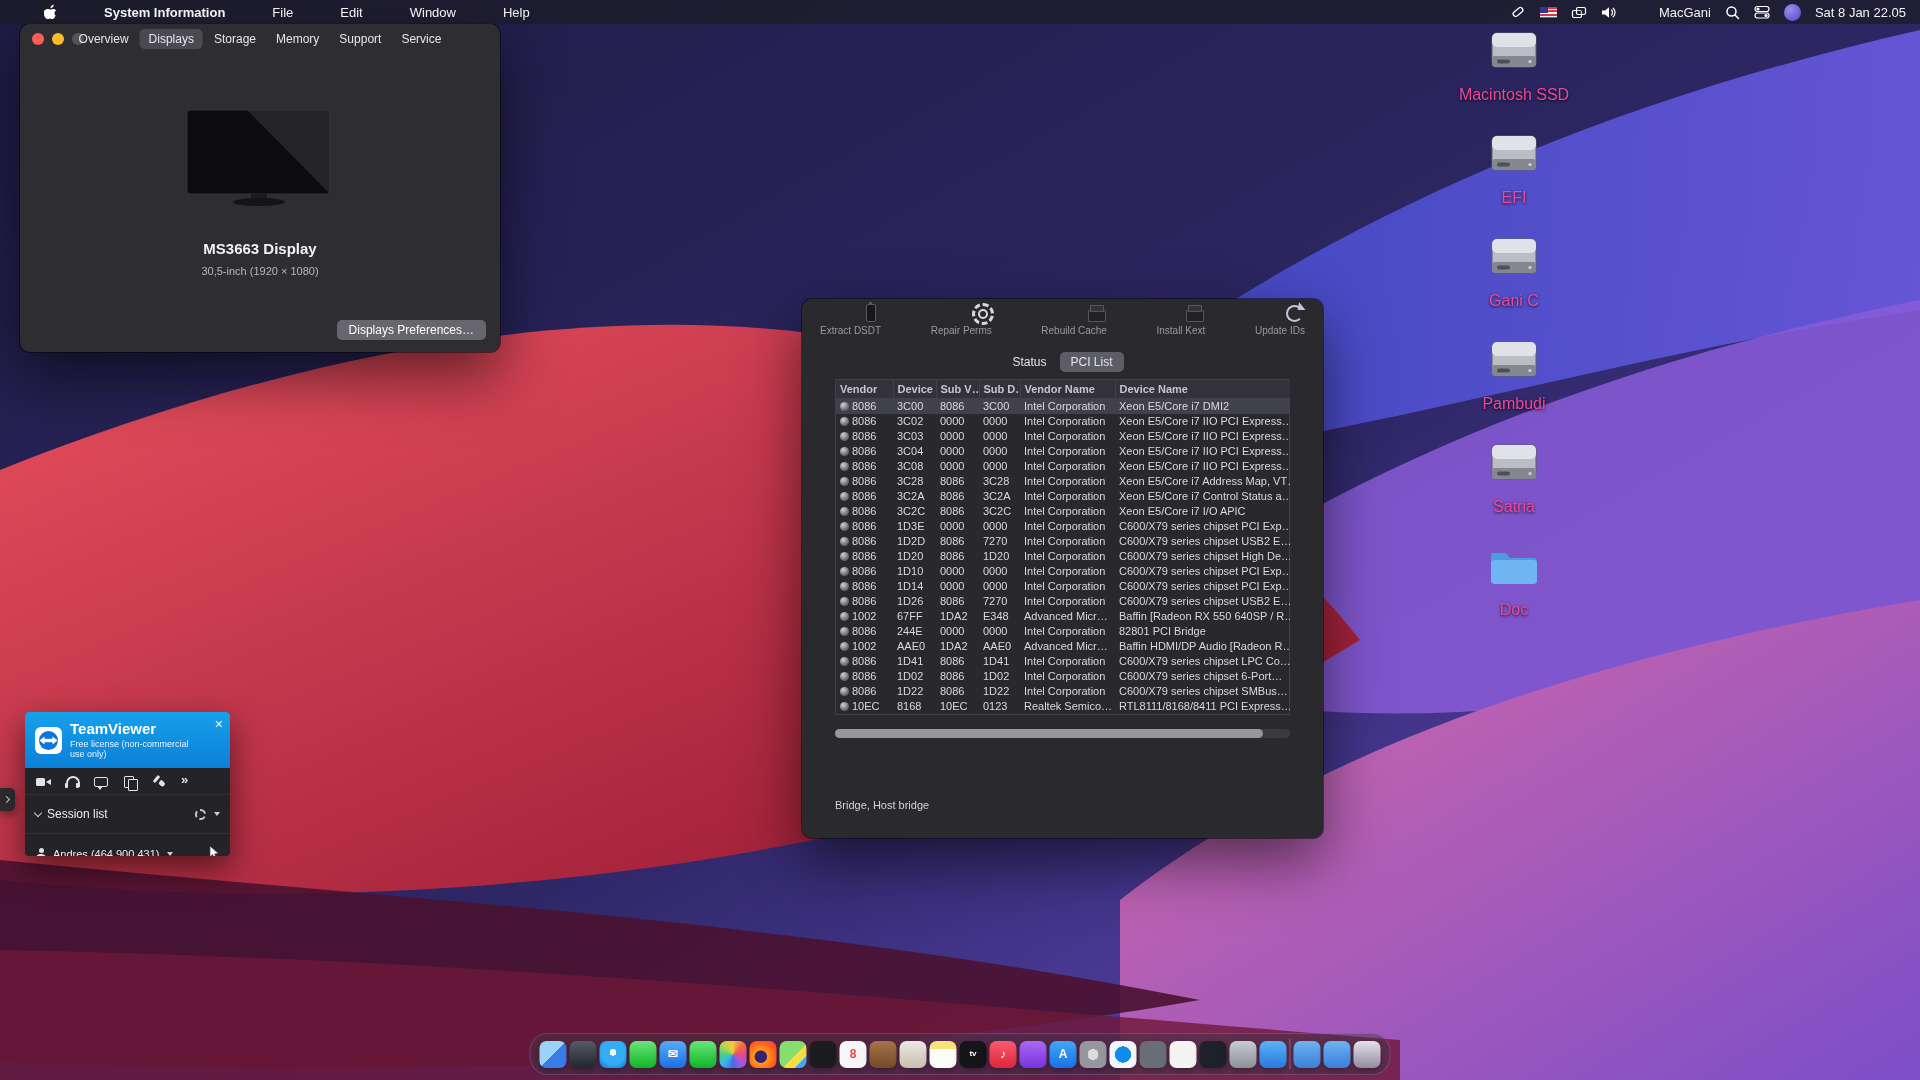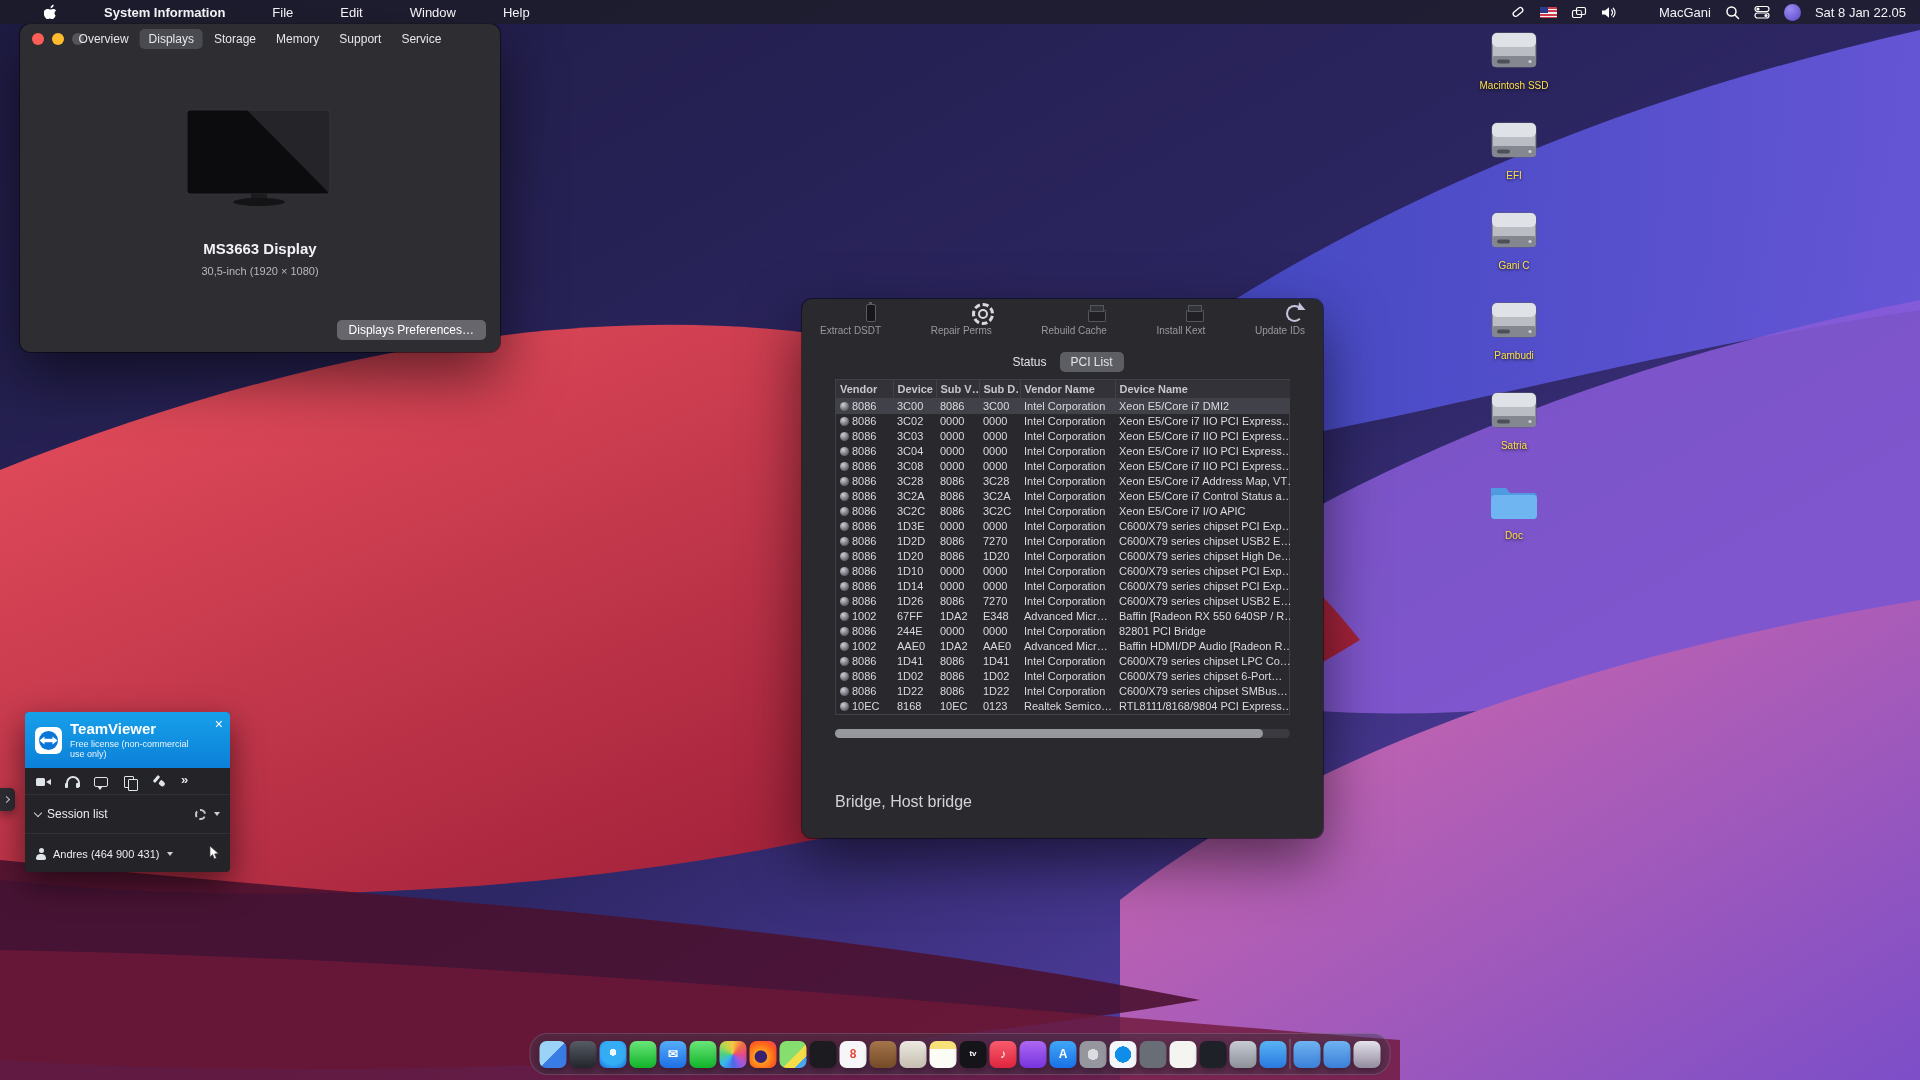--- a/index.html
+++ b/index.html
@@ -68,24 +68,24 @@
   .c1{width:57px} .c2{width:43px} .c3{width:43px} .c4{width:41px} .c5{width:95px} .c6{width:175px}
   .pci-th { font-size:11px; font-weight:600; color:#c6c6cc; text-align:left; background:#323238;
     border-right:1px solid #414147; border-bottom:1px solid #414147; padding:2px 4px; height:18px; overflow:hidden; white-space:nowrap; }
   .pci-th:last-child { border-right:none; }
   .pci-td { font-size:11px; color:#dadade; padding:0 4px; height:15px; line-height:15px; white-space:nowrap; overflow:hidden; }
   .pci-row.selected { background:#41414a; }
   .devdot { display:inline-block; width:9px; height:9px; border-radius:50%; margin-right:3px; vertical-align:-1px;
     background:radial-gradient(circle at 35% 30%,#cfcfd6,#6a6a72 65%,#3a3a40); }
   .hscroll { margin:14px 33px 0; height:9px; background:#3a3a40; border-radius:5px; position:relative; }
   .hscroll-thumb { position:absolute; left:0; top:0; bottom:0; width:94%; background:#97979e; border-radius:5px; }
-  .dpci-status { position:absolute; left:33px; bottom:27px; font-size:16px; color:#d2d2d8; }
+  .dpci-status { position:absolute; left:33px; bottom:27px; font-size:11px; color:#d2d2d8; }
 
   
-  .tv-panel { position:absolute; left:25px; top:712px; width:205px; height:160px; background:#232328;
+  .tv-panel { position:absolute; left:25px; top:712px; width:205px; height:144px; background:#232328;
     border-radius:4px; overflow:hidden; display:flex; flex-direction:column; box-shadow:0 12px 32px rgba(0,0,0,.55); z-index:25; }
   .tv-header { position:relative; height:56px; flex:0 0 auto; background:linear-gradient(180deg,#17a0ea,#0b80d8);
     display:flex; align-items:center; gap:8px; padding:0 10px; }
   .tv-titles { display:flex; flex-direction:column; }
   .tv-title { font-size:15px; font-weight:700; color:#fff; line-height:1.05; }
   .tv-license { font-size:9px; color:#e8f4fe; width:120px; line-height:1.15; margin-top:2px; }
   .tv-close { position:absolute; right:7px; top:5px; color:#fff; font-size:14px; line-height:1; }
   .tv-iconrow { display:flex; align-items:center; gap:13px; padding:7px 11px 5px; flex:0 0 auto; }
   .tvi { width:16px; height:14px; position:relative; display:inline-block; }
   .tvi::before,.tvi::after { content:""; position:absolute; }
@@ -112,21 +112,21 @@
   .person::after { content:""; position:absolute; left:1px; top:6px; width:10px; height:6px; border-radius:5px 5px 2px 2px; background:#dfe3ea; }
   .tv-cursor { margin-left:auto; }
   .tv-spacer { flex:1; }
   .tv-footer { height:16px; flex:0 0 auto; background:#f6f6f6; color:#8a8a8a; font-size:9px; text-align:right; line-height:16px; padding-right:6px; }
   .tv-edge { position:absolute; left:0; top:788px; width:15px; height:23px; background:#2c2c32; border-radius:0 5px 5px 0;
     display:flex; align-items:center; justify-content:center; box-shadow:0 4px 10px rgba(0,0,0,.4); z-index:24; }
 
   
   .desk-icons { position:absolute; left:1468px; top:30px; width:92px; display:flex; flex-direction:column; gap:29px; align-items:center; z-index:5; }
   .desk-icon { display:flex; flex-direction:column; align-items:center; gap:2px; width:100%; }
-  .di-label { font-size:10px; color:#fde047; text-shadow:0 1px 3px rgba(0,0,0,.85); white-space:nowrap; }
+  .di-label { font-size:16px; color:#ec4899; text-shadow:0 1px 3px rgba(0,0,0,.85); white-space:nowrap;margin-top:6px; }
 
   
   .dock { position:absolute; bottom:5px; left:50%; transform:translateX(-50%); display:flex; align-items:center; gap:3px;
     padding:5px 9px; background:rgba(58,58,72,.42); border:1px solid rgba(255,255,255,.14); border-radius:18px; z-index:40; }
   .dock-item { width:27px; height:27px; border-radius:7px; display:flex; align-items:center; justify-content:center;
     flex:0 0 auto; box-shadow:0 3px 6px rgba(0,0,0,.3); background:#6a6e76; }
   .dock-item.sep { width:1px; height:30px; background:rgba(255,255,255,.28); border-radius:0; box-shadow:none; }
   .dock-glyph { font-size:12px; font-weight:700; line-height:1; color:#fff; }
   .dock-item.small-glyph .dock-glyph { font-size:8px; font-weight:700; }
 </style>
@@ -568,21 +568,21 @@
               <td class="pci-td">Intel Corporation</td>
               <td class="pci-td">C600/X79 series chipset SMBus…</td>
             </tr>
 
             <tr class="pci-row">
               <td class="pci-td"><span class="devdot"></span><span>10EC</span></td>
               <td class="pci-td">8168</td>
               <td class="pci-td">10EC</td>
               <td class="pci-td">0123</td>
               <td class="pci-td">Realtek Semico…</td>
-              <td class="pci-td">RTL8111/8168/9804 PCI Express…</td>
+              <td class="pci-td">RTL8111/8168/8411 PCI Express…</td>
             </tr>
           </tbody>
       </table>
     </div>
     <div class="hscroll">
       <span class="hscroll-thumb"></span>
     </div>
     <div class="dpci-status">Bridge, Host bridge</div>
   </div>
 

